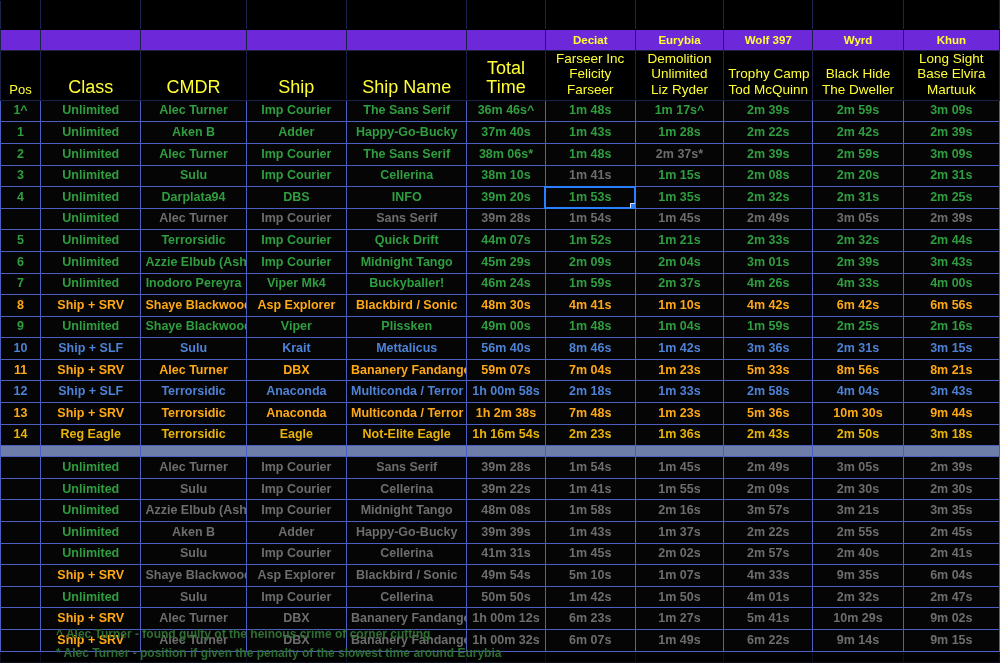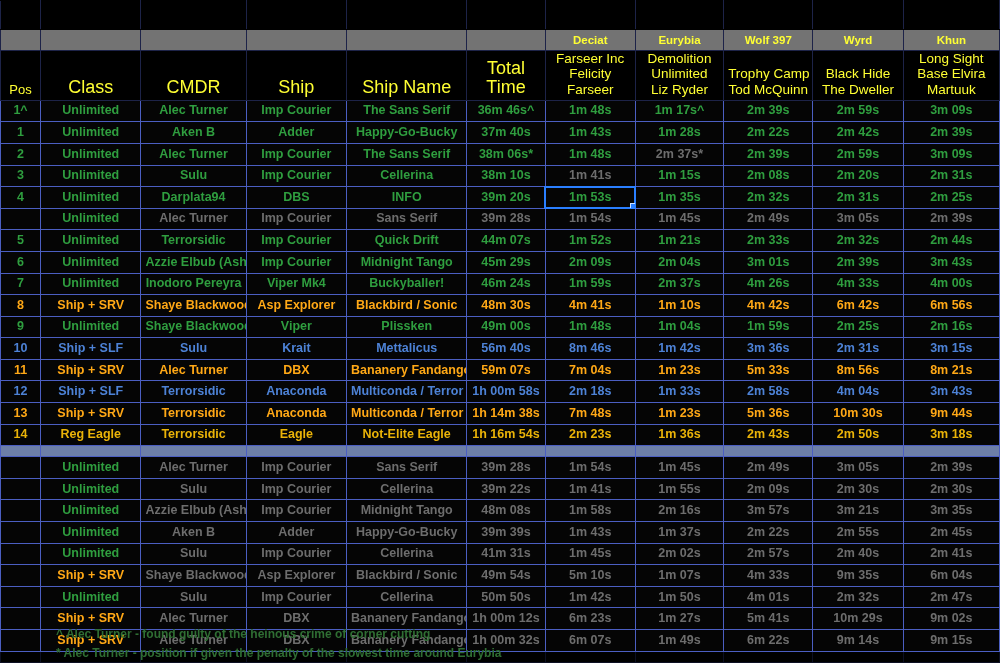--- a/index.html
+++ b/index.html
@@ -33,21 +33,21 @@
     font-weight:bold;
     line-height:1.05;
     white-space:nowrap;
     overflow:hidden;
     background:#050505;
   }
   
   tr.hdr-spacer td{height:28px;border-left-color:#1d2348;border-right-color:#1d2348;border-top-color:#000;border-bottom-color:#000;background:#000;}
   tr.hdr-loc td{
     height:20px;font-size:11.5px;color:#ffff33;font-weight:bold;
-    border-color:#1d2348;background:#737373;
+    border-color:#1d2348;background:#6d28d9;
   }
   tr.hdr-main td{
     height:44px;color:#ffff33;font-weight:normal;
     border-color:#1d2348;background:#000;
     vertical-align:bottom;padding-bottom:3px;
   }
   tr.hdr-main td.big{font-size:18px;}
   tr.hdr-main td.pos{font-size:13px;}
   tr.hdr-main td.loc3{font-size:13.5px;line-height:1.13;}
 
@@ -325,21 +325,21 @@
           <td class="c-blue">2m 58s</td>
           <td class="c-blue">4m 04s</td>
           <td class="c-blue">3m 43s</td>
         </tr>
         <tr class="data">
           <td class="c-gold">13</td>
           <td class="c-gold">Ship + SRV</td>
           <td class="c-gold">Terrorsidic</td>
           <td class="c-gold">Anaconda</td>
           <td class="c-gold">Multiconda / Terror</td>
-          <td class="c-gold">1h 14m 38s</td>
+          <td class="c-gold">1h 2m 38s</td>
           <td class="c-gold">7m 48s</td>
           <td class="c-gold">1m 23s</td>
           <td class="c-gold">5m 36s</td>
           <td class="c-gold">10m 30s</td>
           <td class="c-gold">9m 44s</td>
         </tr>
         <tr class="data">
           <td class="c-red">14</td>
           <td class="c-red">Reg Eagle</td>
           <td class="c-red">Terrorsidic</td>

